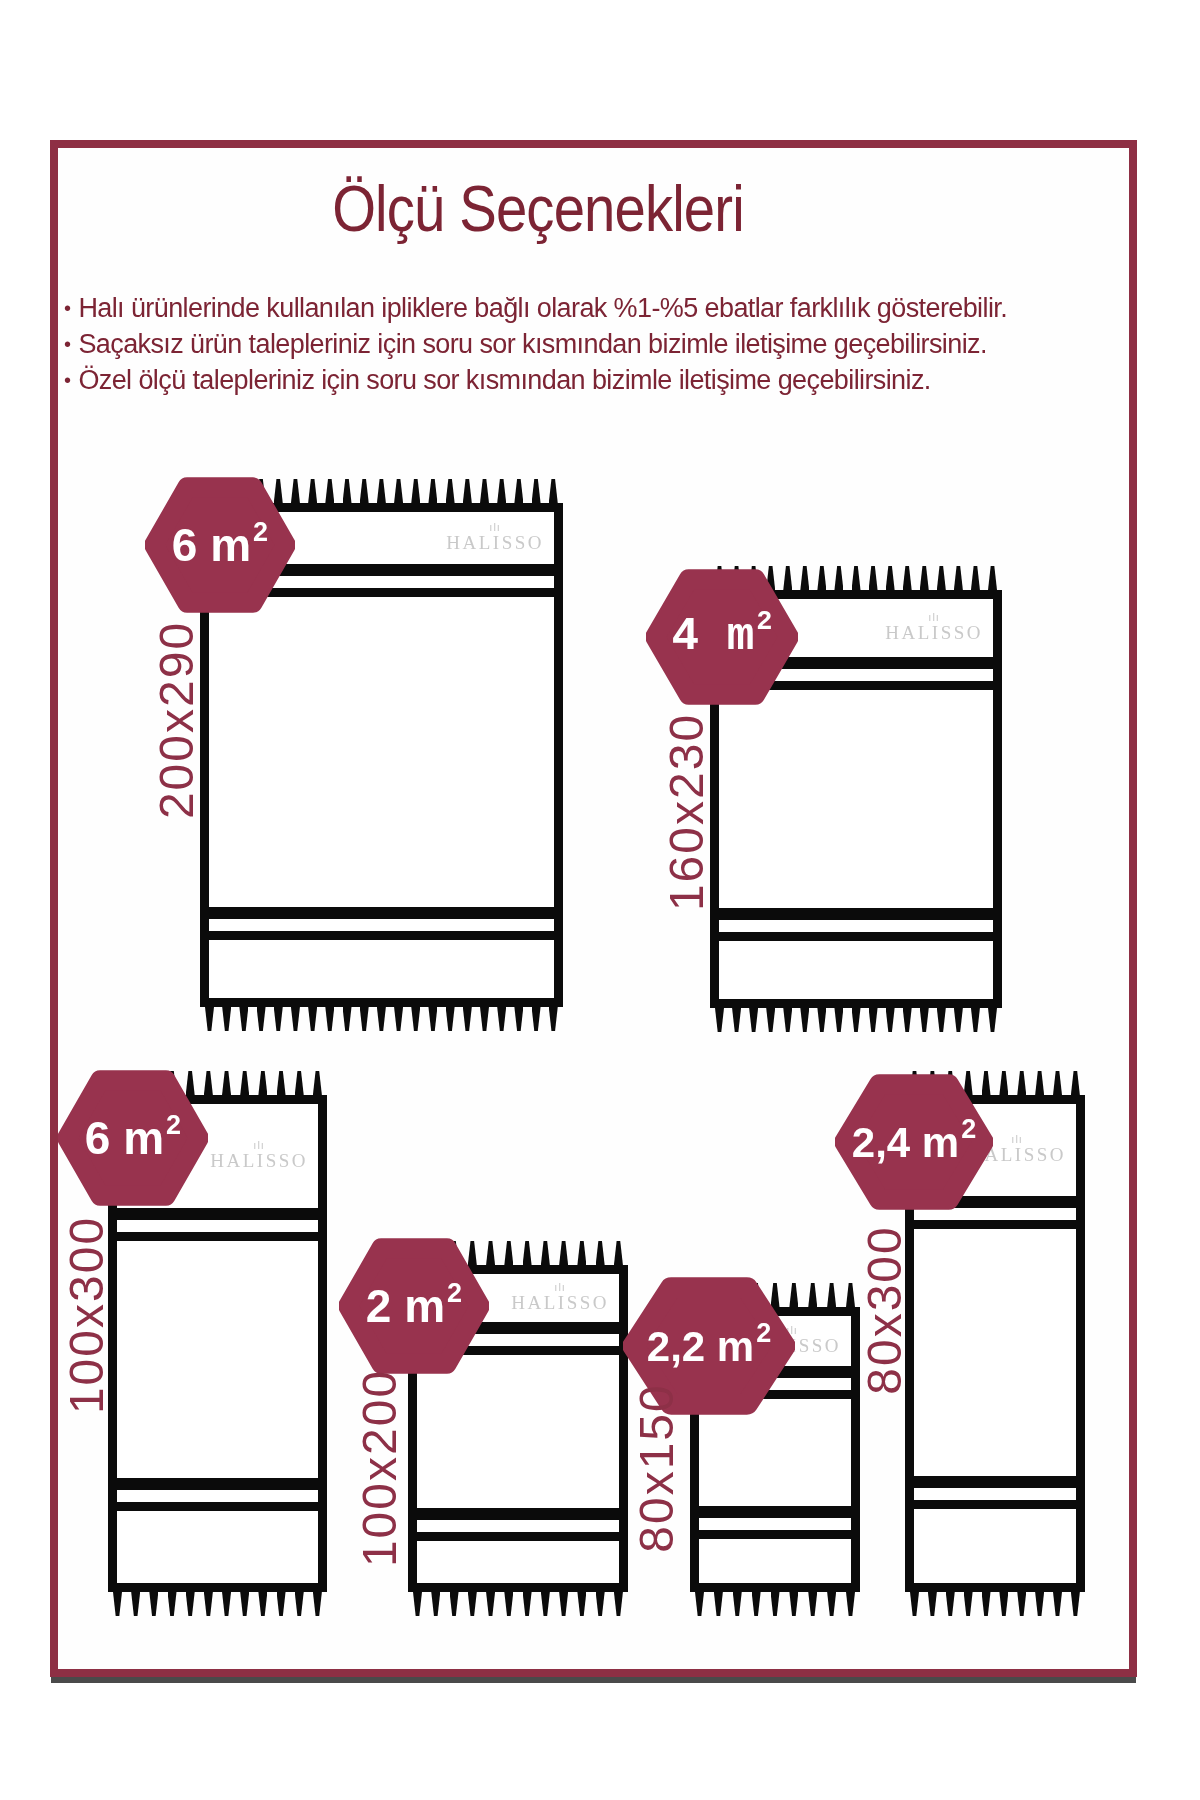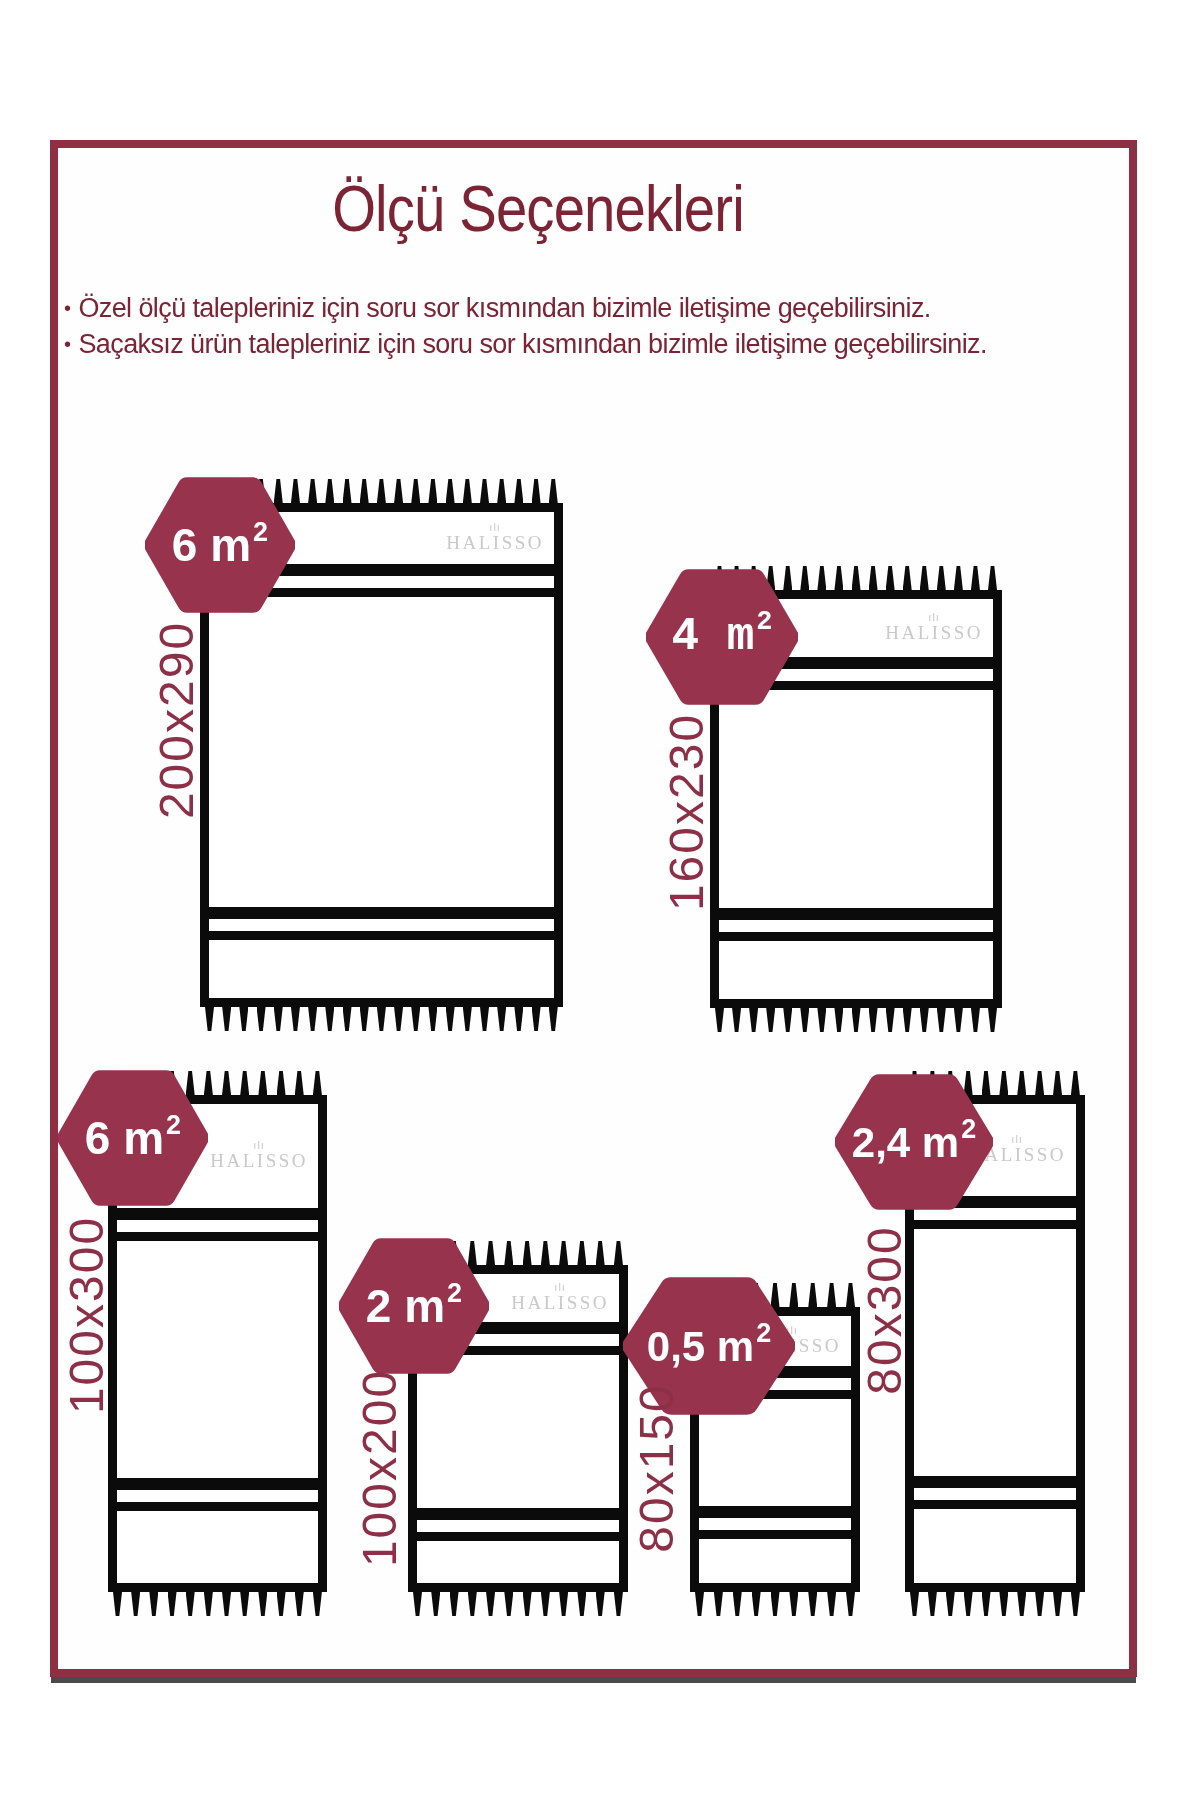--- a/index.html
+++ b/index.html
@@ -58,22 +58,23 @@
 </head>
 <body>
 
 <div class="page">
 
   <div class="frame"></div>
 
   <div class="page-title">Ölçü Seçenekleri</div>
 
   <div class="notes">
+    <div class="note"><span class="note-bullet">•</span><span>Halı ürünlerinde kullanılan ipliklere bağlı olarak %1-%5 ebatlar farklılık gösterebilir.</span></div>
+    <div class="note"><span class="note-bullet">•</span><span>Saçaksız ürün talepleriniz için soru sor kısmından bizimle iletişime geçebilirsiniz.</span></div>
     <div class="note"><span class="note-bullet">•</span><span>Özel ölçü talepleriniz için soru sor kısmından bizimle iletişime geçebilirsiniz.</span></div>
-    <div class="note"><span class="note-bullet">•</span><span>Saçaksız ürün talepleriniz için soru sor kısmından bizimle iletişime geçebilirsiniz.</span></div>
   </div>
 
   <div class="rug" style="left:200px;top:479px;width:363px;height:552px;--tband:52px;--bband:58px;">
     <div class="fringe top">
         <i></i>
         <i></i>
         <i></i>
         <i></i>
         <i></i>
         <i></i>
@@ -390,21 +391,21 @@
   <div class="badge" style="left:339px;top:1236px;width:150px;height:140px;">
     <svg viewBox="0 0 100 90" preserveAspectRatio="none">
         <polygon points="28,8 72,8 94,45 72,82 28,82 6,45"></polygon>
       </svg>
     <span class="badge-text"><span>2 m</span><sup>2</sup></span>
   </div>
   <div class="badge small-text" style="left:623px;top:1275px;width:172px;height:142px;">
     <svg viewBox="0 0 100 90" preserveAspectRatio="none">
         <polygon points="28,8 72,8 94,45 72,82 28,82 6,45"></polygon>
       </svg>
-    <span class="badge-text"><span>0,5 m</span><sup>2</sup></span>
+    <span class="badge-text"><span>2,2 m</span><sup>2</sup></span>
   </div>
   <div class="badge small-text" style="left:835px;top:1072px;width:158px;height:140px;align-items:center;">
     <svg viewBox="0 0 100 90" preserveAspectRatio="none">
         <polygon points="28,8 72,8 94,45 72,82 28,82 6,45"></polygon>
       </svg>
     <span class="badge-text"><span>2,4 m</span><sup>2</sup></span>
   </div>
 
   <div class="dim" style="left:176px;top:720px;">200x290</div>
   <div class="dim" style="left:686px;top:812px;">160x230</div>

